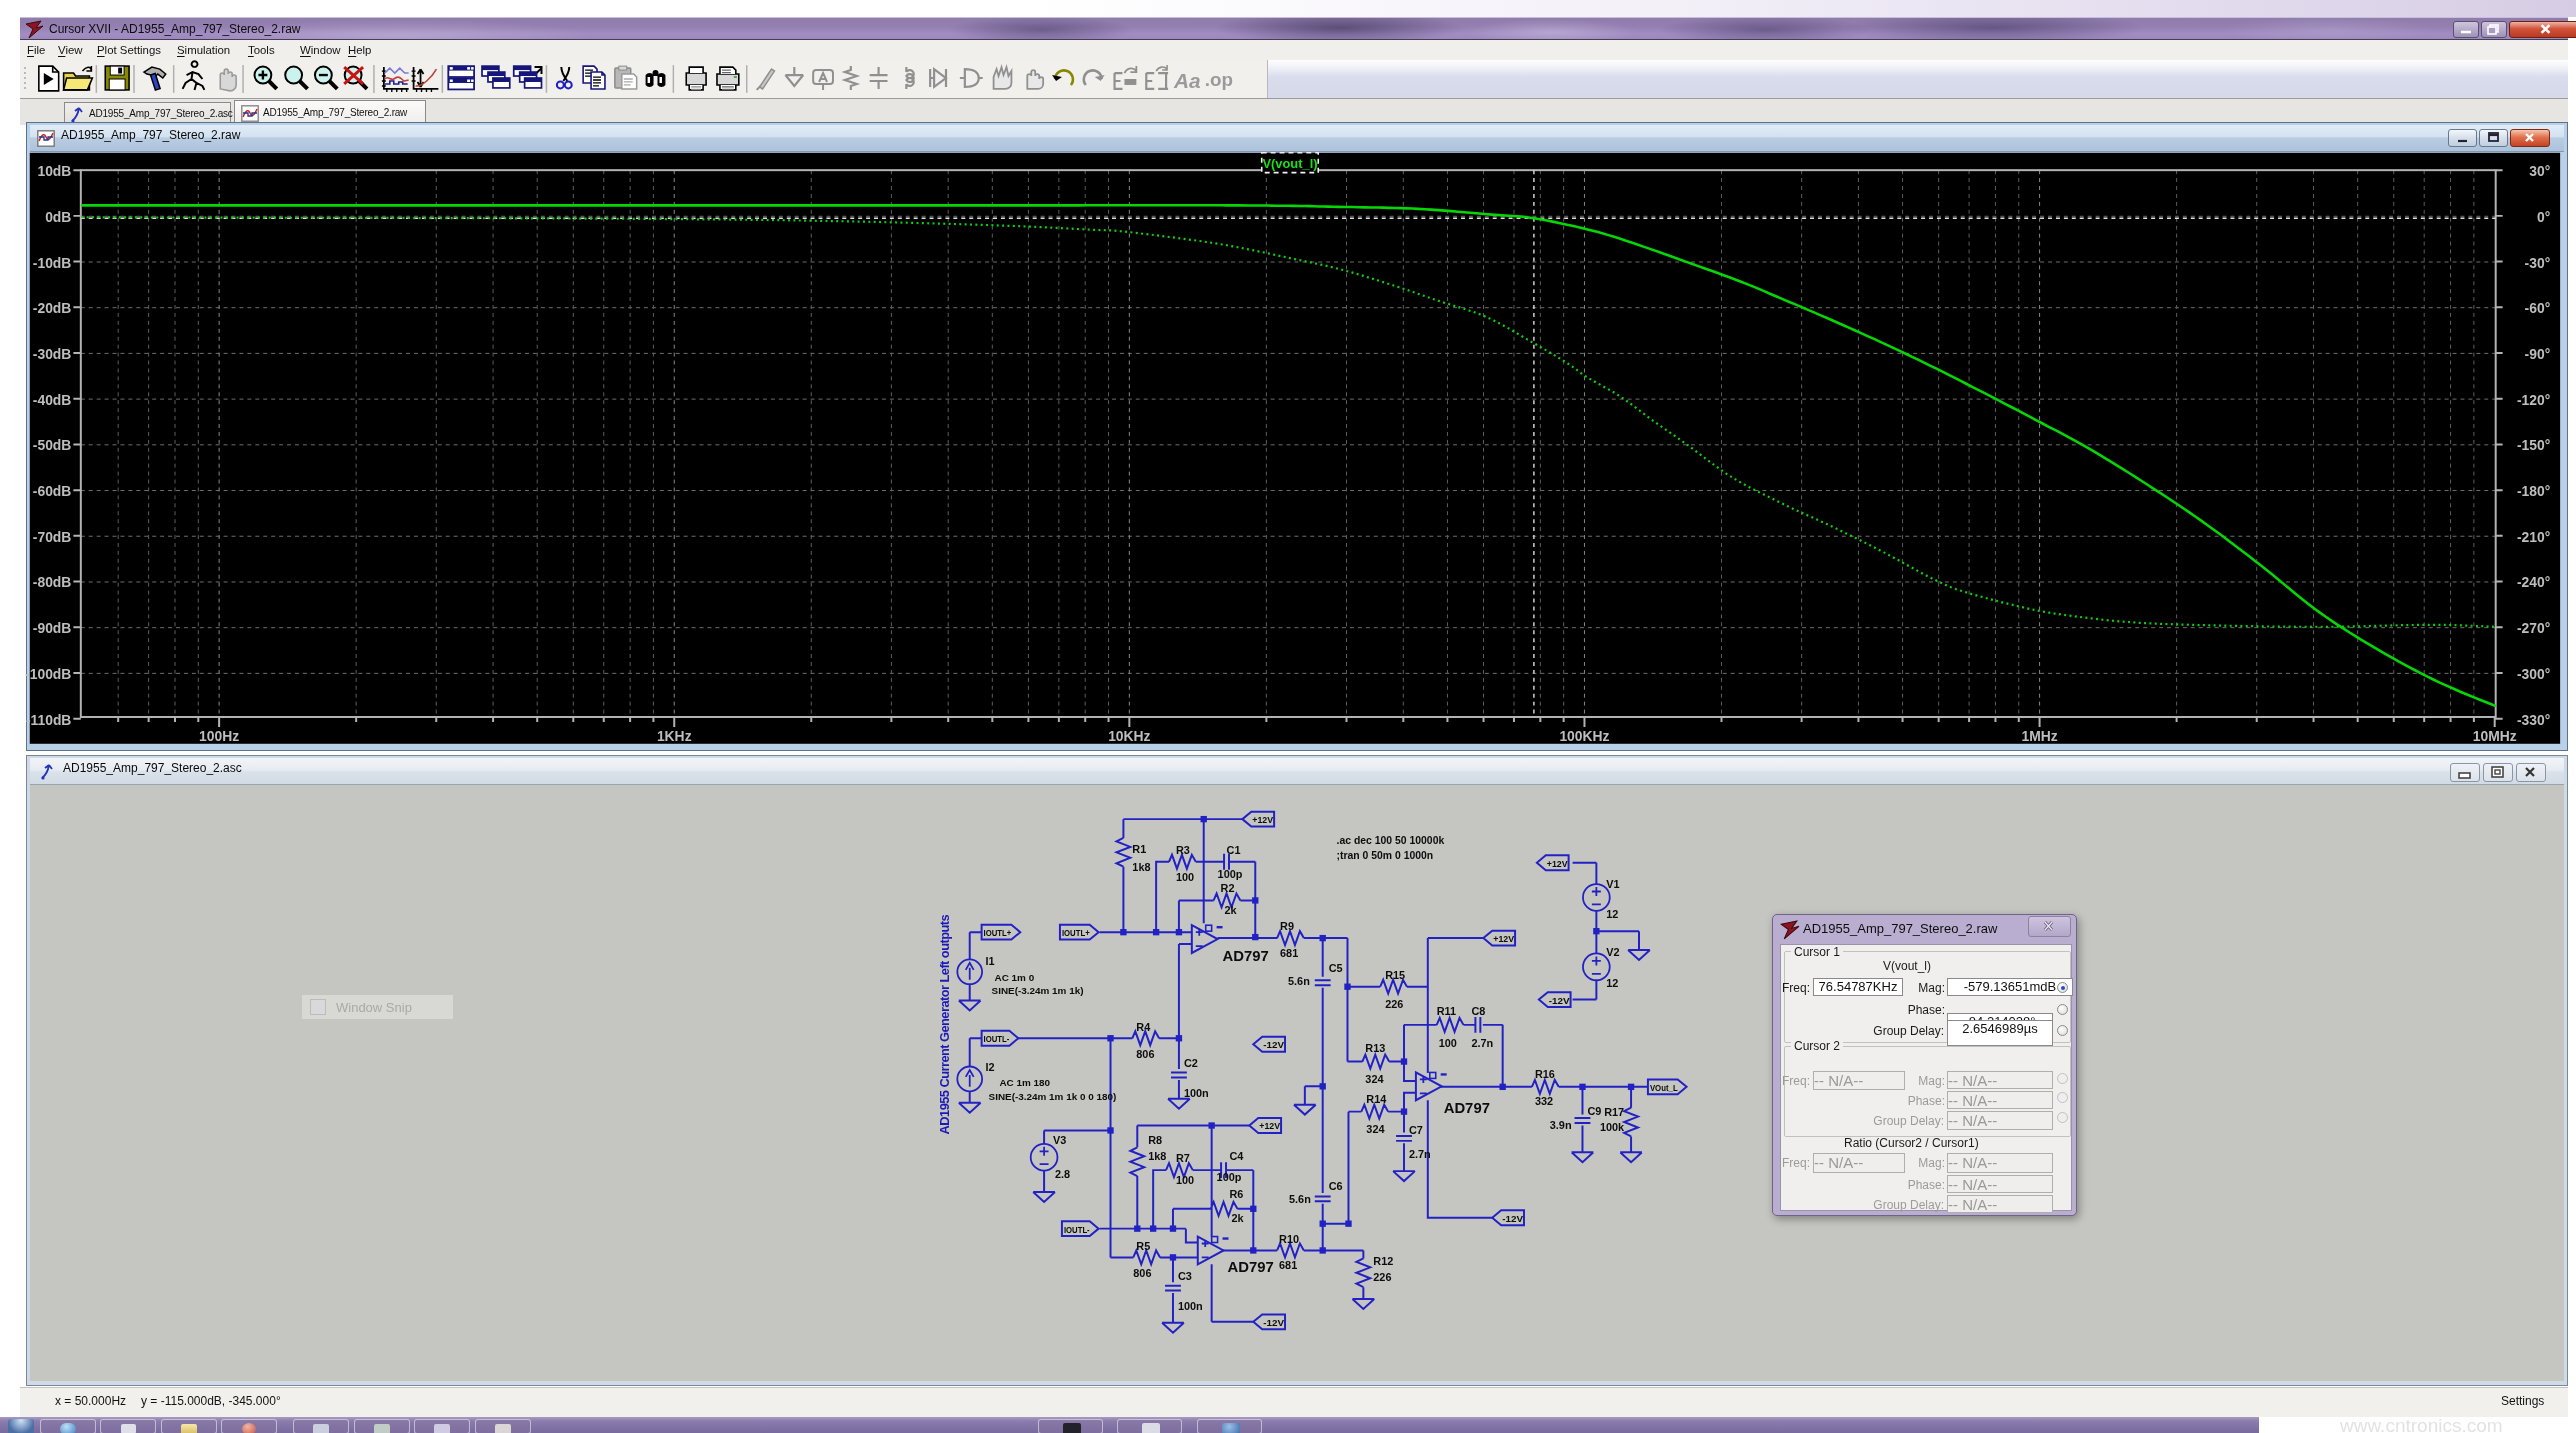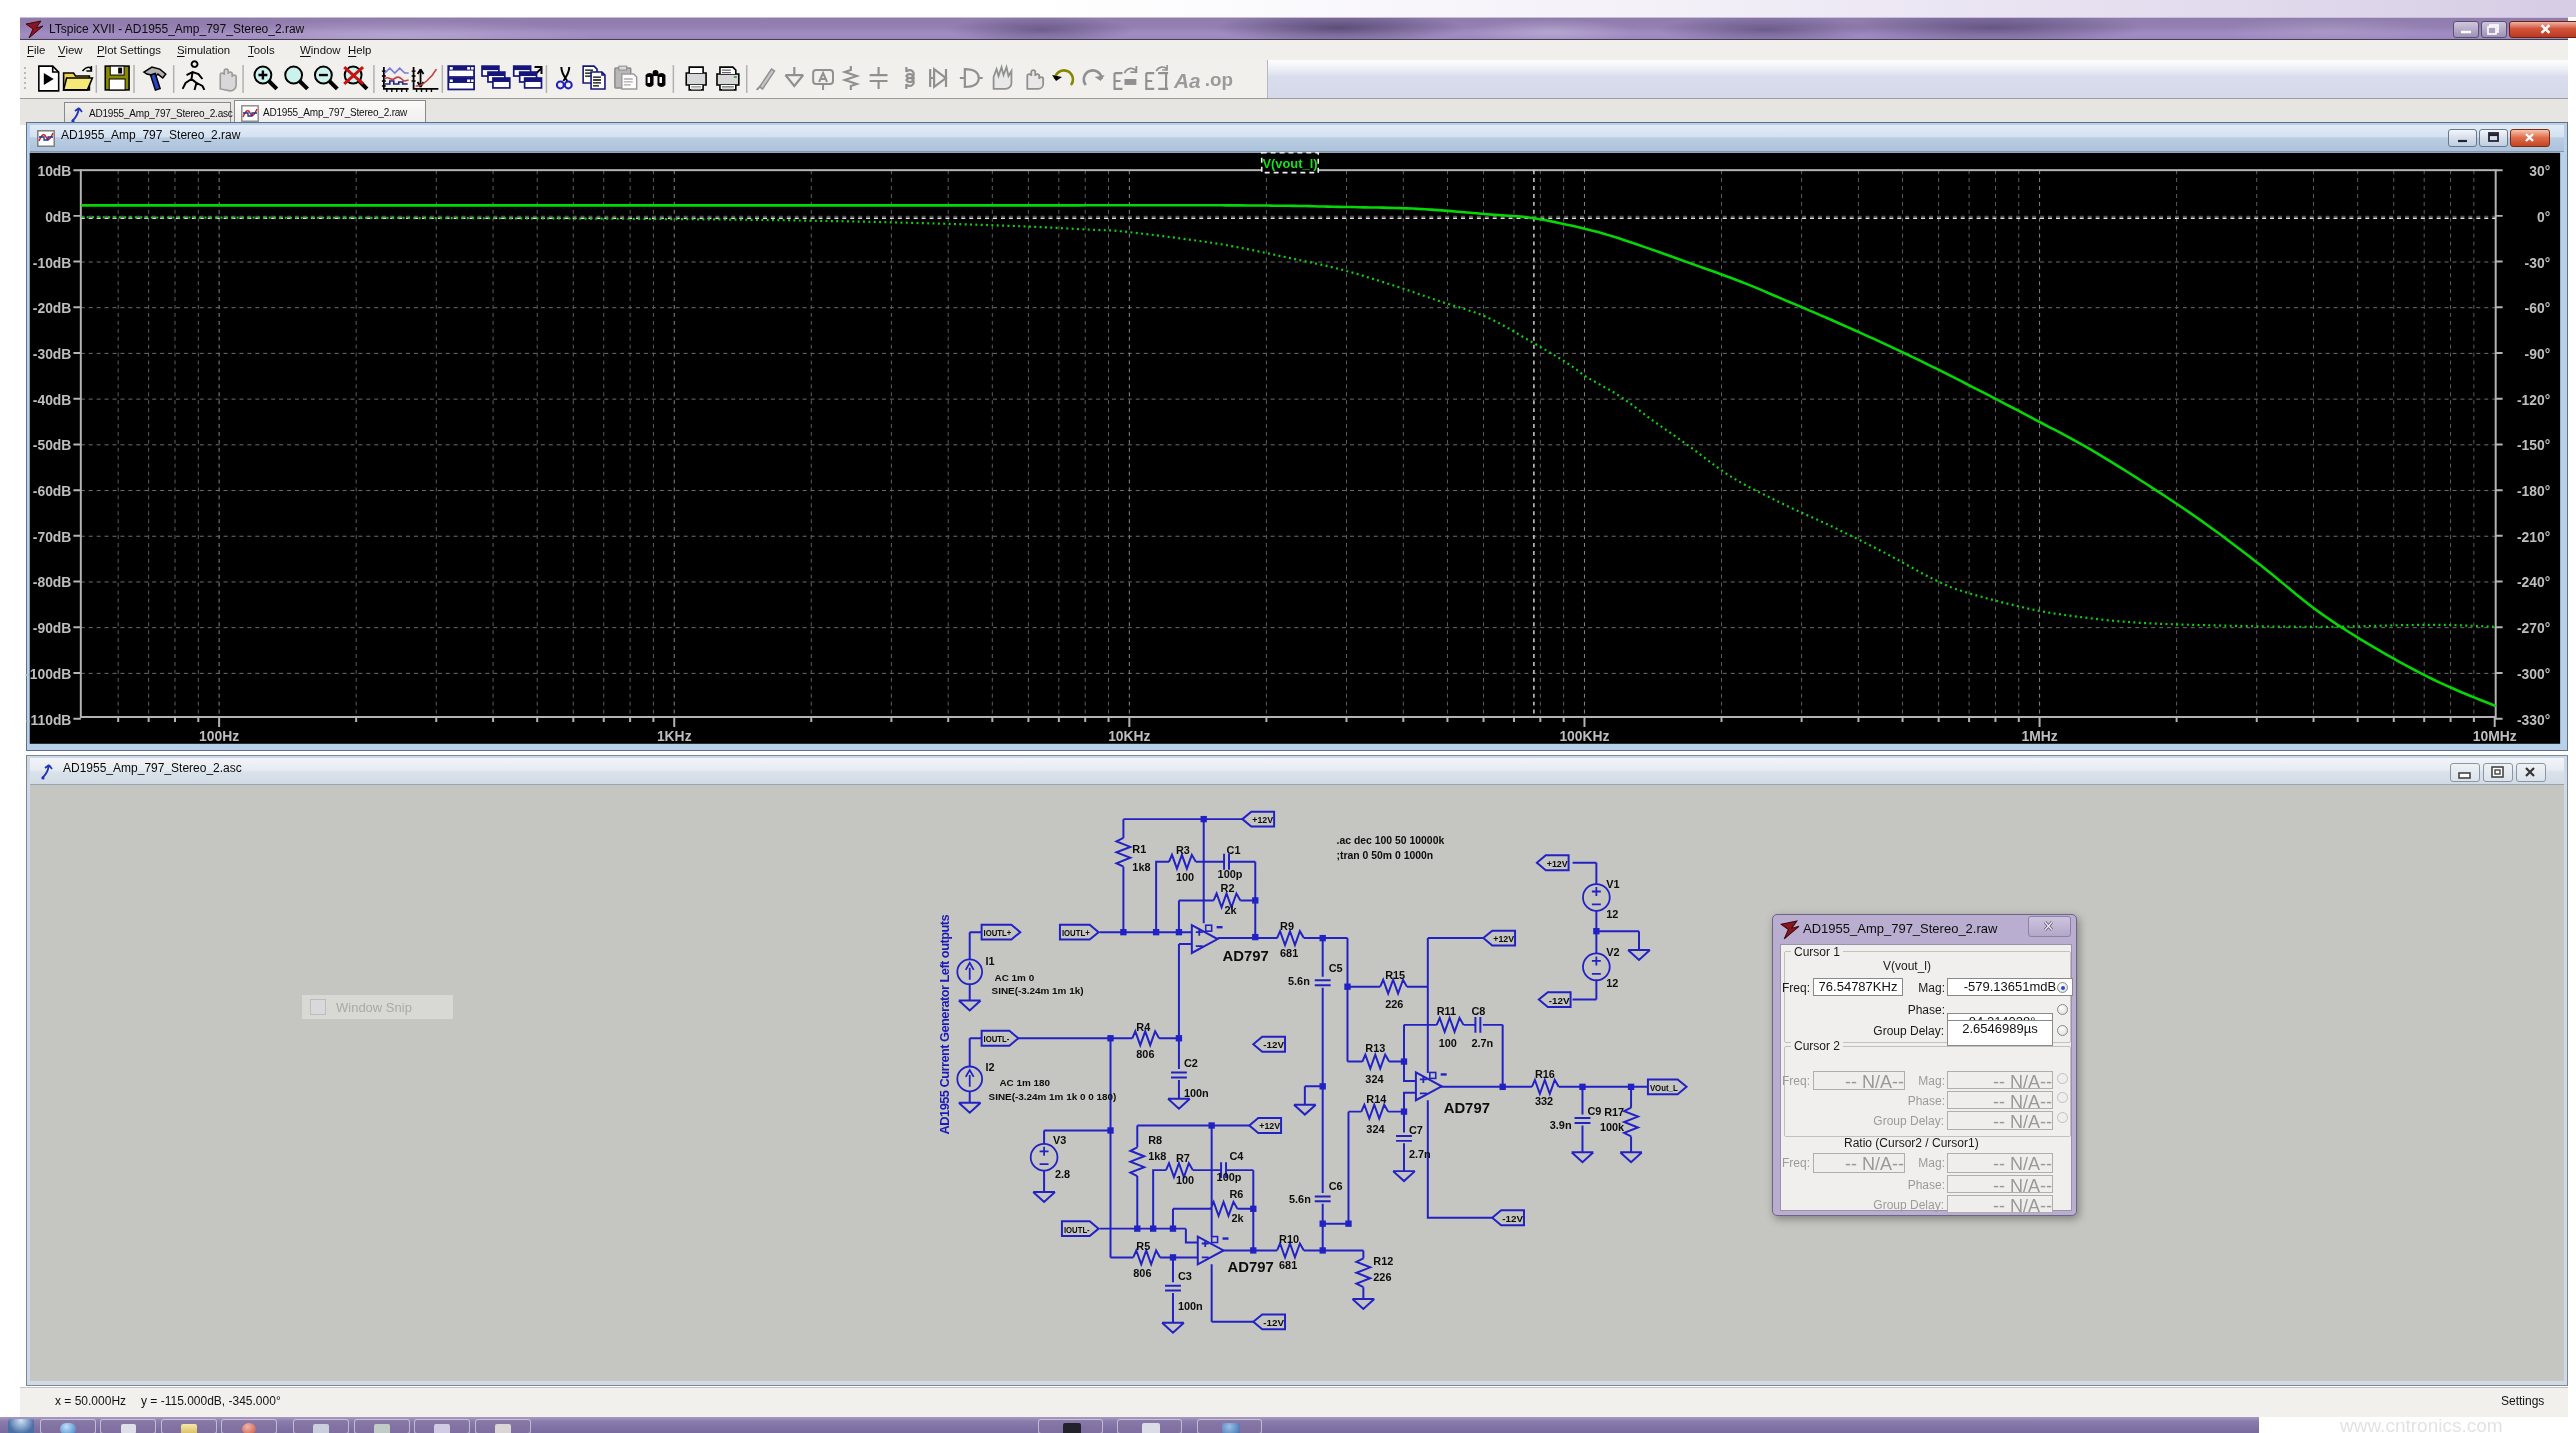--- a/index.html
+++ b/index.html
@@ -29,32 +29,32 @@
 #statusbar{left:20px;top:1387px;width:2548px;height:30px;background:#f1f0ed;border-top:1px solid #c4c3c0;font-size:12px;color:#111}
 .btn{position:absolute;border-radius:3px}
 .wtext{position:absolute;font-size:12px;color:#0a0a0a;white-space:pre}
 #dialog{left:1772px;top:914px;width:305px;height:302px;background:#baaed0;border:1px solid #6f6486;border-radius:5px;box-shadow:2px 3px 8px rgba(0,0,0,.35)}
 #dlgclient{position:absolute;left:7px;top:29px;width:292px;height:267px;background:#f0efed;border:1px solid #9a92a8}
 .gbox{position:absolute;border:1px solid #c2c1bd;border-radius:2px}
 .glab{position:absolute;font-size:12px;color:#1a1a1a;background:#f0efed;padding:0 3px}
 .dlab{position:absolute;font-size:12px;color:#1a1a1a}
 .dlabg{position:absolute;font-size:12px;color:#9b9b98}
 .tbox{position:absolute;background:#fff;border:1px solid #8a8a8a;font-size:13px;color:#111;text-align:center}
-.nbox{position:absolute;background:#efeeec;border:1px solid #aeaeab;font-size:18px;color:#99999a;text-align:right}
+.nbox{position:absolute;background:#efeeec;border:1px solid #aeaeab;font-size:15px;color:#99999a;text-align:left}
 .radio{position:absolute;width:11px;height:11px;border-radius:50%;border:1px solid #8a8a8a;background:radial-gradient(circle at 40% 35%,#fff,#d8d8d8)}
 .radio.on::after{content:"";position:absolute;left:2.5px;top:2.5px;width:4px;height:4px;border-radius:50%;background:#2050c8}
 .radio.off2{border-color:#c0c0c0;background:#eee}
 </style></head><body>
 <div class="abs" style="left:0;top:0;width:2576px;height:17px;background:linear-gradient(90deg,#ffffff 40%,#f3f0f8 65%,#e3dcee 85%,#d6cde4 100%)"></div>
 <div class="abs" id="titlebar">
     <div class="abs" id="titleblobs"></div>
  <svg class="abs" style="left:5px;top:2px" width="19" height="19" viewBox="0 0 19 19">
       <path d="M1,4 L16,1 L11,8 L18,6 L4,18 L8,9 Z" fill="#8c1322" stroke="#3a0a10" stroke-width="1"></path>
     </svg>
- <div class="abs" style="left:29px;top:4px;font-size:12px;color:#0d0d0d">LTspice XVII - AD1955_Amp_797_Stereo_2.raw</div>
+ <div class="abs" style="left:29px;top:4px;font-size:12px;color:#0d0d0d">Cursor XVII - AD1955_Amp_797_Stereo_2.raw</div>
  <div class="btn" style="left:2433px;top:3px;width:26px;height:17px;background:linear-gradient(180deg,#cfc6dd,#9d91b5);border:1px solid #5a4f72"><svg width="24" height="15" viewBox="0 0 24 15">
         <path d="M7,10 h10" stroke="#fff" stroke-width="2.5"></path>
       </svg></div>
  <div class="btn" style="left:2461px;top:3px;width:26px;height:17px;background:linear-gradient(180deg,#cfc6dd,#9d91b5);border:1px solid #5a4f72"><svg width="24" height="15" viewBox="0 0 24 15">
         <rect x="8" y="3" width="8" height="7" fill="none" stroke="#fff" stroke-width="1.6"></rect>
         <rect x="6" y="5" width="8" height="7" fill="#a99cc0" stroke="#fff" stroke-width="1.6"></rect>
       </svg></div>
  <div class="btn" style="left:2489px;top:3px;width:73px;height:17px;background:linear-gradient(180deg,#f0b4a4,#d2533a 45%,#b93a22);border:1px solid #6e2112"><svg width="71" height="15" viewBox="0 0 72 15">
         <path d="M32,3 l8,8 m0,-8 l-8,8" stroke="#fff" stroke-width="2.6"></path>
       </svg></div>

